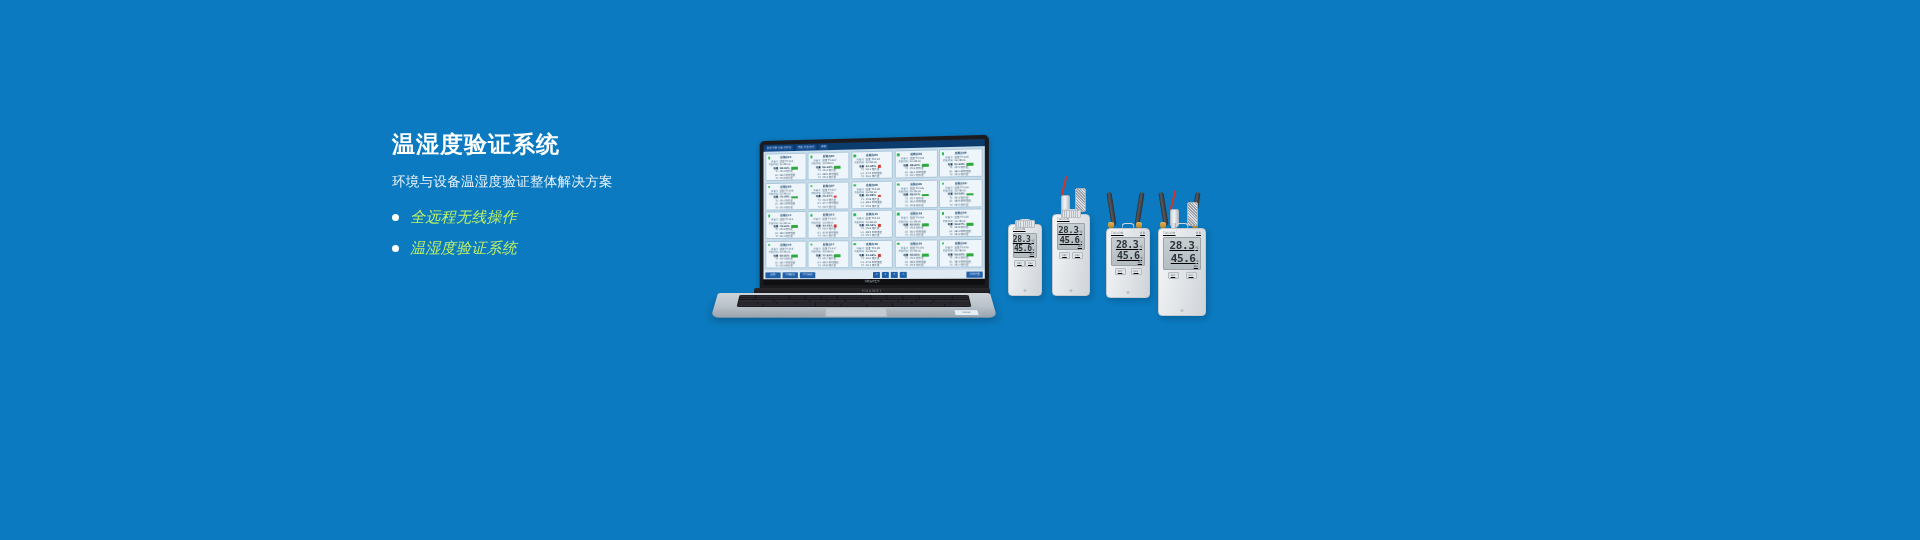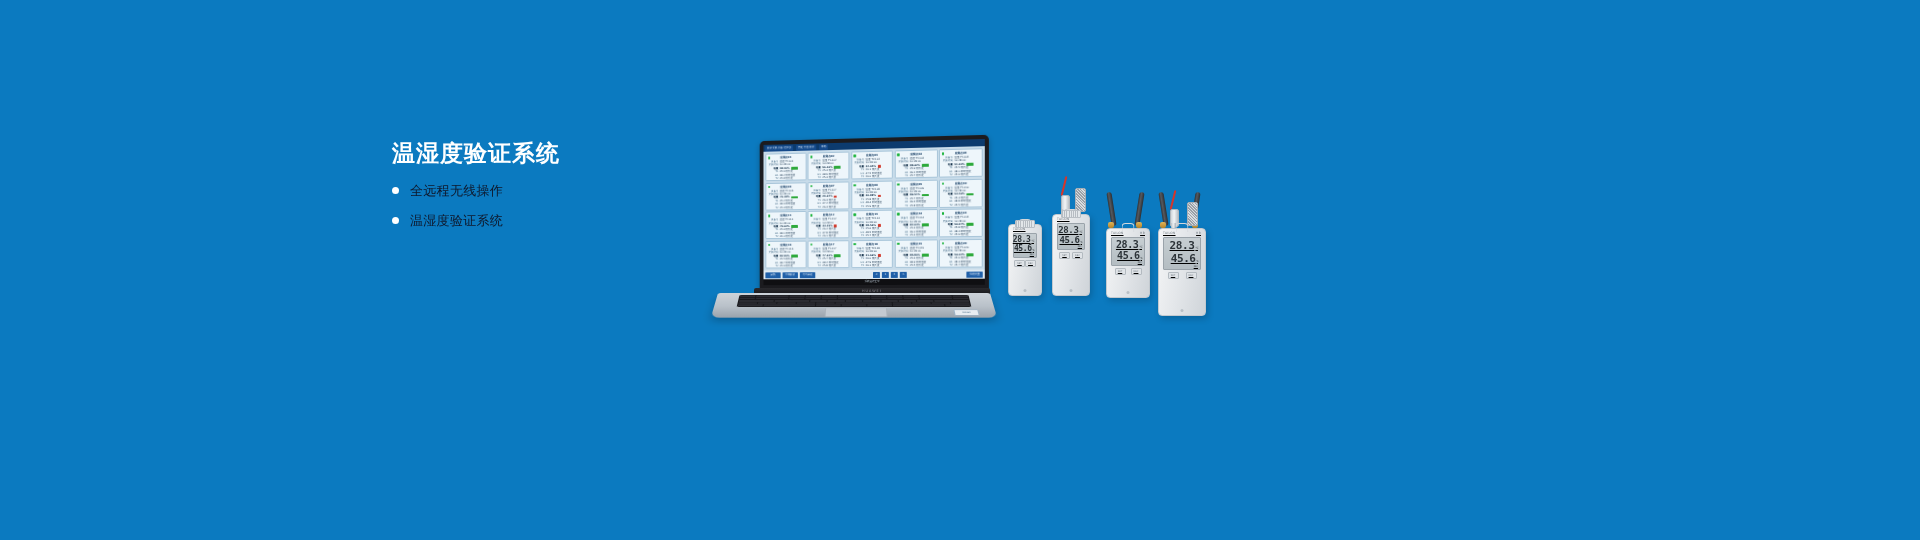--- a/index.html
+++ b/index.html
@@ -15,21 +15,21 @@
     width: 1920px;
     height: 540px;
     background: #0b7ac0;
     overflow: hidden;
   }
 
   
   #copy {
     position: absolute;
     left: 392px;
-    top: 140px;
+    top: 131px;
     width: 330px;
   }
   #headline {
     font-size: 23px;
     font-weight: bold;
     color: #ffffff;
     letter-spacing: 1px;
     line-height: 1.2;
     margin: 0 0 14px 0;
     white-space: nowrap;
@@ -49,24 +49,25 @@
   }
   .feature-dot {
     width: 7px;
     height: 7px;
     border-radius: 50%;
     background: #ffffff;
     margin-right: 11px;
     flex: 0 0 auto;
   }
   .feature-label {
-    font-size: 13px;
-    color: #0f172a;
+    font-size: 15px;
+    color: #bef264;
     letter-spacing: 0.3px;
     white-space: nowrap;
+    font-style: italic;
   }
 
   
   #laptop {
     position: absolute;
     left: 714px;
     top: 138px;
   }
   #lid {
     position: absolute;
@@ -444,20 +445,21 @@
     background: linear-gradient(90deg, #b6bdc4, #eef0f2 45%, #aab1b8);
   }
 </style>
 </head>
 <body>
 
 <div id="banner" style="background: rgb(11, 122, 192);">
 
   <div id="copy">
     <h1 id="headline">温湿度验证系统</h1>
+    <p id="subhead">环境与设备温湿度验证整体解决方案</p>
 
     <div class="feature">
       <span class="feature-dot"></span>
       <span class="feature-label">全远程无线操作</span>
     </div>
     <div class="feature">
       <span class="feature-dot"></span>
       <span class="feature-label">温湿度验证系统</span>
     </div>
   </div>

